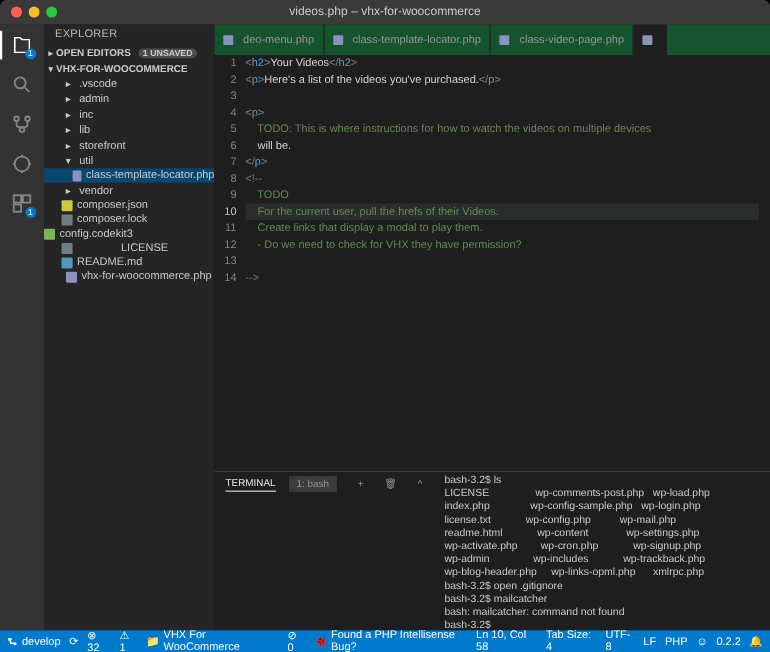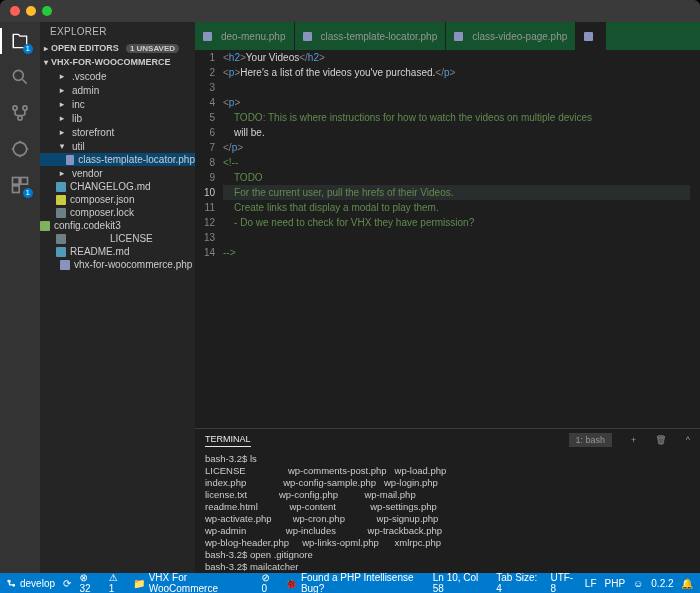--- a/index.html
+++ b/index.html
@@ -33,21 +33,21 @@
 .tab.active{background:#1e1e1e;color:#fff}
 .tab .fi{width:9px;height:9px}
 .code{flex:1;background:#1e1e1e;display:flex;font-family:Menlo,Consolas,monospace;font-size:10px;line-height:15px;overflow:hidden;position:relative}
 .gutter{width:28px;text-align:right;color:#858585;padding-right:8px;user-select:none}
 .gutter div{height:15px}
 .gutter .cur{color:#c6c6c6}
 .lines{flex:1;color:#d4d4d4;padding-right:10px;overflow:hidden}
 .lines .ln{height:15px;white-space:pre}
 .lines .hl{background:#2a2d2e}
 .t-tag{color:#808080}.t-el{color:#569cd6}.t-cmt{color:#608b4e}
-.terminal{height:145px;background:#1e1e1e;border-top:1px solid #3c3c3c;display:flex;flex-direction:column}
+.terminal{height:145px;background:#1e1e1e;border-top:1px solid #3c3c3c;display:flex;}
 .term-tabs{height:22px;display:flex;align-items:center;padding:0 10px;font-size:9px;color:#969696;gap:12px}
 .term-tabs .tt.active{color:#e7e7e7;border-bottom:1px solid #e7e7e7;padding-bottom:2px}
 .term-right{margin-left:auto;display:flex;align-items:center;gap:19px}
 .term-sel{background:#3c3c3c;padding:1px 6px;font-size:9px;border:1px solid #3c3c3c}
 .term-body{flex:1;padding:2px 10px;font-family:Menlo,Consolas,monospace;font-size:9.5px;line-height:12px;color:#ccc;overflow:hidden}
 .term-body pre{white-space:pre}
 .status{height:20px;background:#007acc;color:#fff;display:flex;align-items:center;font-size:10px;padding:0 6px;gap:0}
 .status .sl,.status .sr{display:flex;align-items:center;gap:8px}
 .status .sr{margin-left:auto}
 .status .itm{display:flex;align-items:center;gap:3px;cursor:pointer}
@@ -55,20 +55,21 @@
 </style>
 </head>
 <body>
 
 <div class="titlebar">
   <div class="traffic">
     <div class="tl r"></div>
     <div class="tl y"></div>
     <div class="tl g"></div>
   </div>
+  <div class="title">videos.php – vhx-for-woocommerce</div>
 </div>
 
 <div class="main">
   <div class="activity">
     <div class="ico active">
         <svg viewBox="0 0 24 24" fill="none" stroke="currentColor" stroke-width="1.5">
           <path d="M4 4h6l2 2h8v14H4z"></path>
           <path d="M4 4v16"></path>
         </svg>
         <span class="badge">1</span>
@@ -139,24 +140,20 @@
           <span class="ti-icon">▾</span>
           <span>util</span>
         </div>
         <div class="tree-item sel" style="padding-left: 26px;">
           <span class="fi php"></span>
           <span>class-template-locator.php</span>
         </div>
         <div class="tree-item" style="padding-left: 16px;">
           <span class="ti-icon">▸</span>
           <span>vendor</span>
-        </div>
-        <div class="tree-item" style="padding-left: 16px;">
-          <span class="fi md"></span>
-          <span>CHANGELOG.md</span>
         </div>
         <div class="tree-item" style="padding-left: 16px;">
           <span class="fi json"></span>
           <span>composer.json</span>
         </div>
         <div class="tree-item" style="padding-left: 16px;">
           <span class="fi lock"></span>
           <span>composer.lock</span>
         </div>
         <div class="tree-item" style=" align-items: flex-end;">

